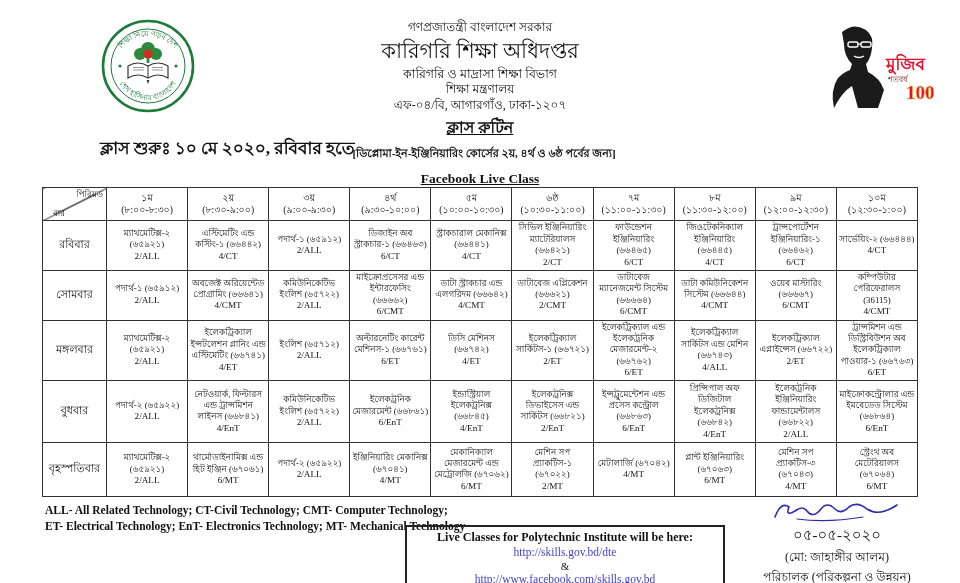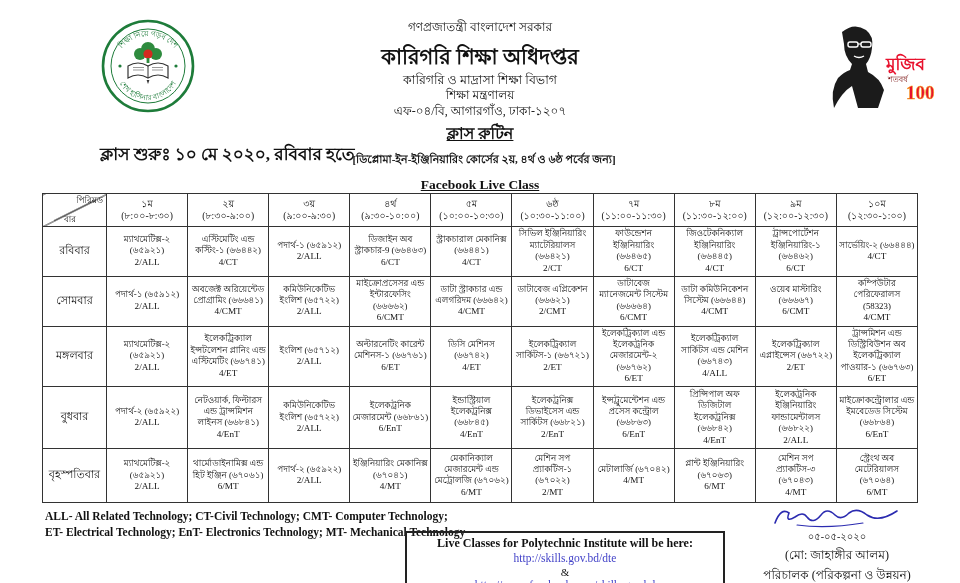--- a/index.html
+++ b/index.html
@@ -5,21 +5,21 @@
   * { box-sizing: border-box; }
   html,body { margin:0; padding:0; }
   body {
     width:960px; height:583px; position:relative; overflow:hidden;
     background:#ffffff; color:#111;
     font-family:"Liberation Serif","DejaVu Serif",serif;
   }
   
   .gov-header { text-align:center; padding-top:20px; line-height:1.3; }
   .h-line1 { font-size:12px; }
-  .h-title { font-size:21px; font-weight:bold; margin:8px 0 1px 0; }
+  .h-title { font-size:21px; font-weight:normal; margin:2px 0 1px 0; }
   .h-line3 { font-size:12.5px; }
   .h-line4 { font-size:12px;text-align:center; }
   .h-line5 { font-size:12px; }
 
   .logo { position:absolute; }
   .logo-left  { left:100px; top:18px; width:96px; height:96px; }
   .logo-right { right:14px; top:20px; width:118px; height:88px; }
 
   
   .title-area { position:relative; height:66px; margin-top:2px; }
@@ -46,35 +46,35 @@
   .routine tbody td { font-size:8.8px; line-height:1.3; }
   .grp { display:block; font-size:9.2px; }
 
   .corner {
     position:relative; padding:0;
     background:linear-gradient(to bottom right,
       transparent calc(50% - 0.6px), #333 calc(50% - 0.6px),
       #333 calc(50% + 0.6px), transparent calc(50% + 0.6px));
   }
   .corner .c-top  { position:absolute; top:1px; right:3px;  font-size:8.5px; }
-  .corner .c-bot  { position:absolute; bottom:1px; left:21px; font-size:8.5px; }
+  .corner .c-bot  { position:absolute; bottom:1px; left:10px; font-size:8.5px; }
 
   
   .footer { position:relative; height:105px; }
   .legend { position:absolute; left:45px; top:6px; font-size:11.5px; font-weight:bold; line-height:1.35; }
   .live-box {
     position:absolute; left:405px; top:28px; width:320px;
     border:2px solid #222; text-align:center; padding:3px 4px 5px 4px;
   }
   .live-box .lb-title { font-size:12px; font-weight:bold; }
   .live-box a { color:var(--link,#4343c8); text-decoration:none; font-size:11.5px; display:block; line-height:1.3; }
   .live-box .amp { font-size:11px; }
   .sig-block { position:absolute; right:18px; top:0; width:210px; text-align:center; }
   .sig-svg { display:block; margin:0 auto; }
-  .sig-date { font-size:10px; margin-top:-2px;text-align:center; }
+  .sig-date { font-size:15px; margin-top:-2px;text-align:center; }
   .sig-name { font-size:12px; }
   .sig-designation { font-size:12px; }
 </style>
 </head>
 <body>
 
 <svg class="logo logo-left" viewBox="0 0 96 96">
   <defs>
     <path id="arcTop" d="M 14,52 A 34,34 0 0 1 82,52"></path>
     <path id="arcBot" d="M 16,50 A 32,32 0 0 0 80,50"></path>
@@ -189,40 +189,40 @@
         </th>
       </tr>
   </thead>
   <tbody>
 
   <tr>
         <th class="day-cell">রবিবার</th>
         <td><span class="subj">ম্যাথমেটিক্স-২ (৬৫৯২১)</span><span class="grp">2/ALL</span></td>
         <td><span class="subj">এস্টিমেটিং এন্ড কস্টিং-১ (৬৬৪৪২)</span><span class="grp">4/CT</span></td>
         <td><span class="subj">পদার্থ-১ (৬৫৯১২)</span><span class="grp">2/ALL</span></td>
-        <td><span class="subj">ডিজাইন অব স্ট্রাকচার-9 (৬৬৪৬৩)</span><span class="grp">6/CT</span></td>
+        <td><span class="subj">ডিজাইন অব স্ট্রাকচার-১ (৬৬৪৬৩)</span><span class="grp">6/CT</span></td>
         <td><span class="subj">স্ট্রাকচারাল মেকানিক্স (৬৬৪৪১)</span><span class="grp">4/CT</span></td>
         <td><span class="subj">সিভিল ইঞ্জিনিয়ারিং ম্যাটেরিয়ালস (৬৬৪২১)</span><span class="grp">2/CT</span></td>
         <td><span class="subj">ফাউন্ডেশন ইঞ্জিনিয়ারিং (৬৬৪৬৫)</span><span class="grp">6/CT</span></td>
         <td><span class="subj">জিওটেকনিক্যাল ইঞ্জিনিয়ারিং (৬৬৪৪৫)</span><span class="grp">4/CT</span></td>
         <td><span class="subj">ট্রান্সপোর্টেশন ইঞ্জিনিয়ারিং-১ (৬৬৪৬২)</span><span class="grp">6/CT</span></td>
         <td><span class="subj">সার্ভেয়িং-২ (৬৬৪৪৪)</span><span class="grp">4/CT</span></td>
       </tr>
       <tr>
         <th class="day-cell">সোমবার</th>
         <td><span class="subj">পদার্থ-১ (৬৫৯১২)</span><span class="grp">2/ALL</span></td>
         <td><span class="subj">অবজেক্ট অরিয়েন্টেড প্রোগ্রামিং (৬৬৬৪১)</span><span class="grp">4/CMT</span></td>
         <td><span class="subj">কমিউনিকেটিভ ইংলিশ (৬৫৭২২)</span><span class="grp">2/ALL</span></td>
         <td><span class="subj">মাইক্রোপ্রসেসর এন্ড ইন্টারফেসিং (৬৬৬৬২)</span><span class="grp">6/CMT</span></td>
         <td><span class="subj">ডাটা স্ট্রাকচার এন্ড এলগরিদম (৬৬৬৪২)</span><span class="grp">4/CMT</span></td>
         <td><span class="subj">ডাটাবেজ এপ্লিকেশন (৬৬৬২১)</span><span class="grp">2/CMT</span></td>
         <td><span class="subj">ডাটাবেজ ম্যানেজমেন্ট সিস্টেম (৬৬৬৬৪)</span><span class="grp">6/CMT</span></td>
         <td><span class="subj">ডাটা কমিউনিকেশন সিস্টেম (৬৬৬৪৪)</span><span class="grp">4/CMT</span></td>
         <td><span class="subj">ওয়েব মাস্টারিং (৬৬৬৬৭)</span><span class="grp">6/CMT</span></td>
-        <td><span class="subj">কম্পিউটার পেরিফেরালস (58323)</span><span class="grp">4/CMT</span></td>
+        <td><span class="subj">কম্পিউটার পেরিফেরালস (36115)</span><span class="grp">4/CMT</span></td>
       </tr>
       <tr>
         <th class="day-cell">মঙ্গলবার</th>
         <td><span class="subj">ম্যাথমেটিক্স-২ (৬৫৯২১)</span><span class="grp">2/ALL</span></td>
         <td><span class="subj">ইলেকট্রিক্যাল ইন্সটলেশন প্লানিং এন্ড এস্টিমেটিং (৬৬৭৪১)</span><span class="grp">4/ET</span></td>
         <td><span class="subj">ইংলিশ (৬৫৭১২)</span><span class="grp">2/ALL</span></td>
         <td><span class="subj">অল্টারনেটিং কারেন্ট মেশিনস-১ (৬৬৭৬১)</span><span class="grp">6/ET</span></td>
         <td><span class="subj">ডিসি মেশিনস (৬৬৭৪২)</span><span class="grp">4/ET</span></td>
         <td><span class="subj">ইলেকট্রিক্যাল সার্কিটস-১ (৬৬৭২১)</span><span class="grp">2/ET</span></td>
         <td><span class="subj">ইলেকট্রিক্যাল এন্ড ইলেকট্রনিক মেজারমেন্ট-২ (৬৬৭৬২)</span><span class="grp">6/ET</span></td>

